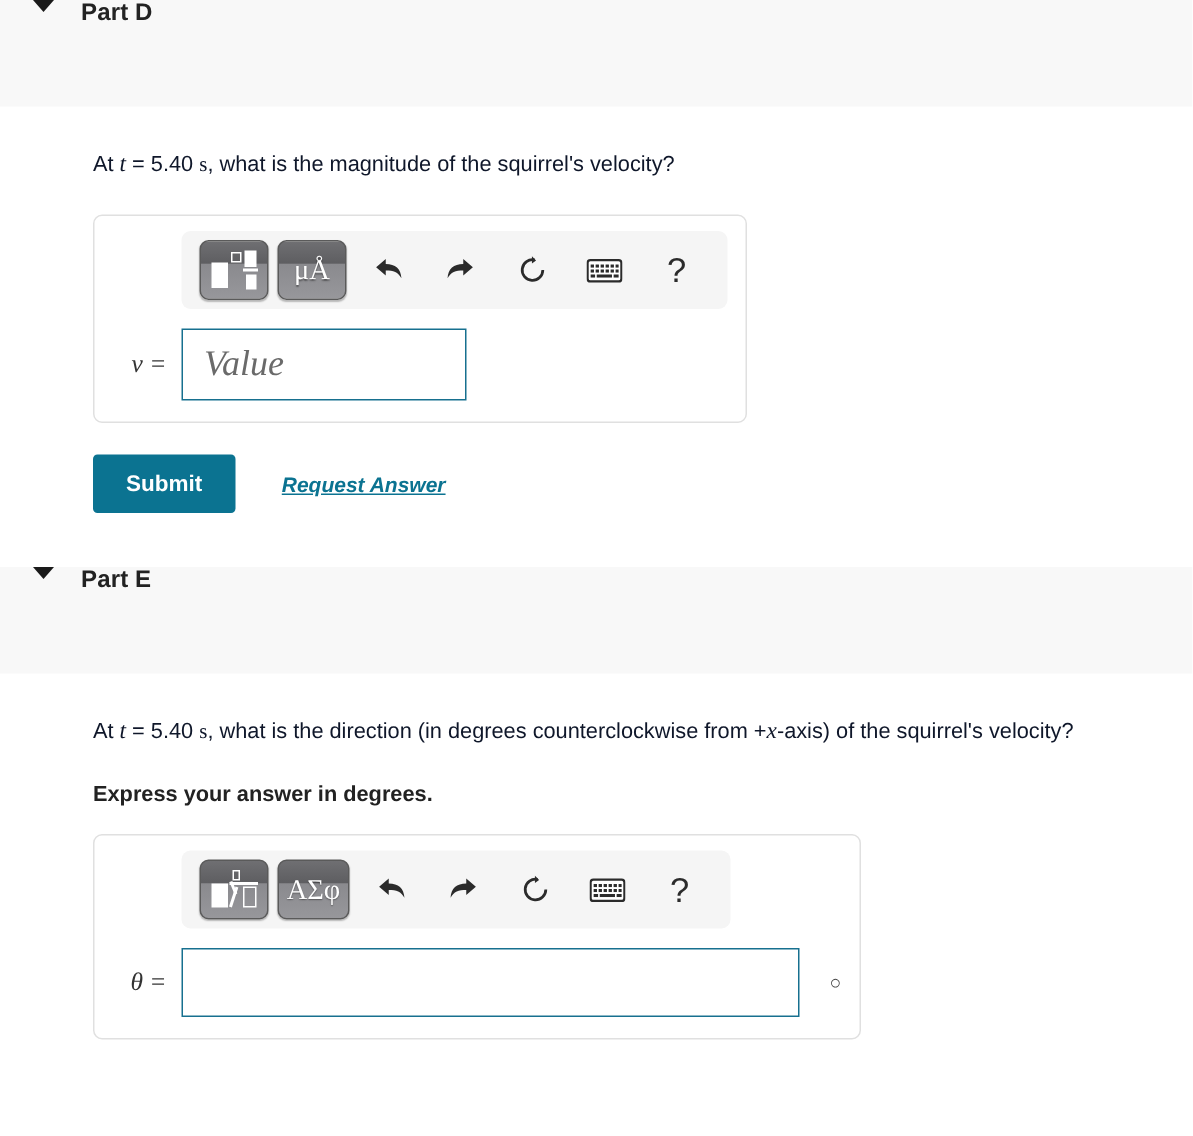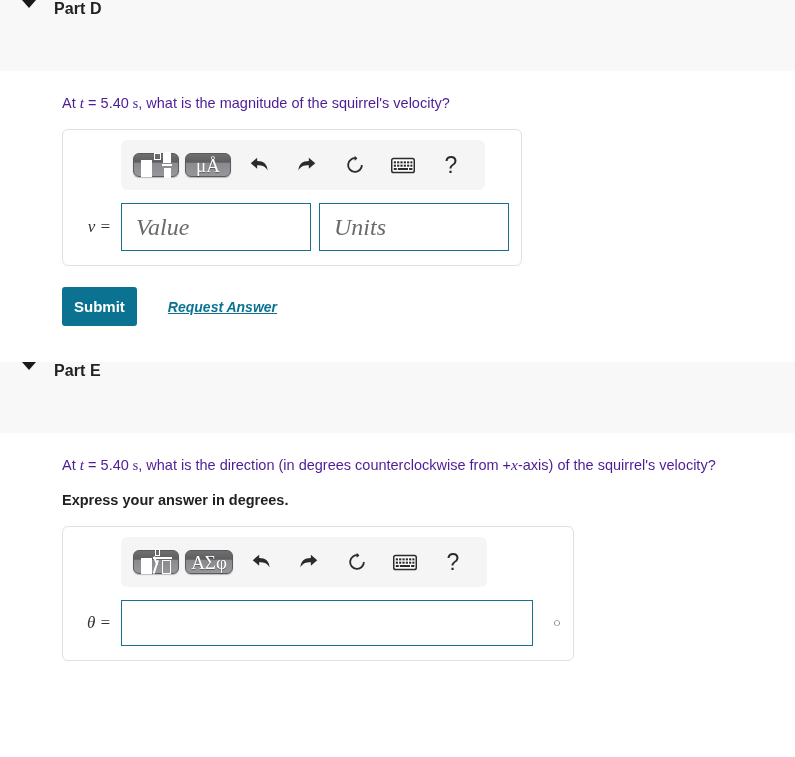--- a/index.html
+++ b/index.html
@@ -38,22 +38,22 @@
     font-weight: bold;
     color: #222222;
     letter-spacing: 0.1px;
   }
 
   
   .part-body { padding: 0 0 0 62px; }
 
   .question {
     font-size: 14.5px;
-    line-height: 15px;
-    color: #4c1d95;
+    line-height: 29px;
+    color: #0f172a;
     margin: 0;
     padding-top: 24px;
     max-width: 712px;
   }
   .question .mvar {
     font-family: "Liberation Serif", serif;
     font-style: italic;
     font-size: 15.5px;
   }
   .question .unit {
@@ -86,21 +86,21 @@
     display: flex;
     align-items: center;
     padding: 6px 12px;
     gap: 4px;
     margin-left: 46px;
     margin-bottom: 13px;
     width: fit-content;
   }
   .tb-btn {
     width: 46px;
-    height: 24px;
+    height: 40px;
     border-radius: 6px;
     border: 1px solid #5a5a5a;
     background: linear-gradient(to bottom, #6f6f72 0%, #5e5e61 38%, #8a8a8e 40%, #97979b 100%);
     display: flex;
     align-items: center;
     justify-content: center;
     cursor: pointer;
     box-shadow: 0 1px 1px rgba(0,0,0,0.25);
     margin-right: 2px;
   }
@@ -179,21 +179,21 @@
     margin-top: 21px;
   }
   .submit-btn {
     background: #0b7391;
     color: #ffffff;
     border: none;
     border-radius: 3px;
     font-family: "Liberation Sans", sans-serif;
     font-size: 15px;
     font-weight: bold;
-    padding: 11px 12px;
+    padding: 11px 22px;
     cursor: pointer;
   }
   .request-link {
     color: #0b7391;
     font-size: 14px;
     font-weight: bold;
     text-decoration: underline;
     margin-left: 31px;
     cursor: pointer;
     font-style: italic;
@@ -279,21 +279,20 @@
           </div>
 
           <div class="tb-plain">
             <span class="tb-help">?</span>
           </div>
         </div>
 
         <div class="input-row">
           <span class="var-label">v =</span>
           <input class="ans-input w-value" type="text" placeholder="Value" style="">
-          <input class="ans-input w-units" type="text" placeholder="Units" style="">
         </div>
       </div>
 
       <div class="actions">
         <button class="submit-btn">Submit</button>
         <a class="request-link">Request Answer</a>
       </div>
 
       <div class="spacer-gap"></div>
     </div>

